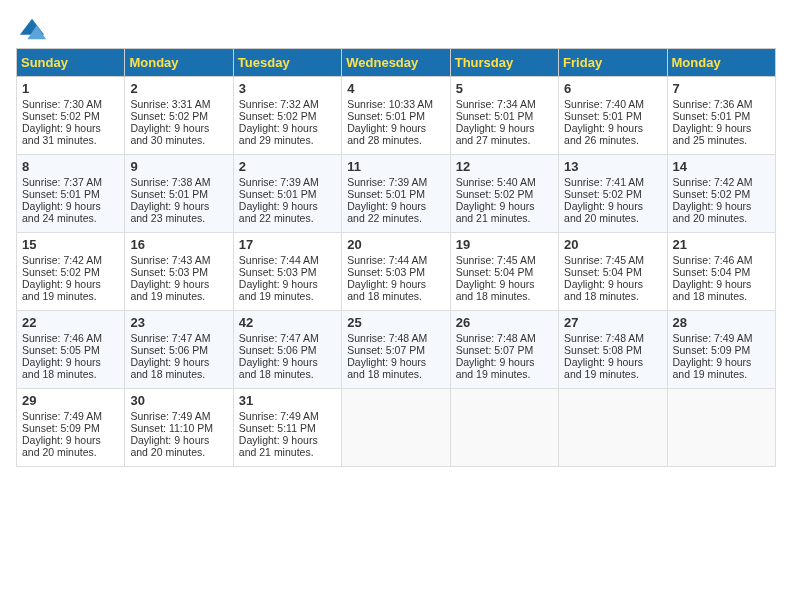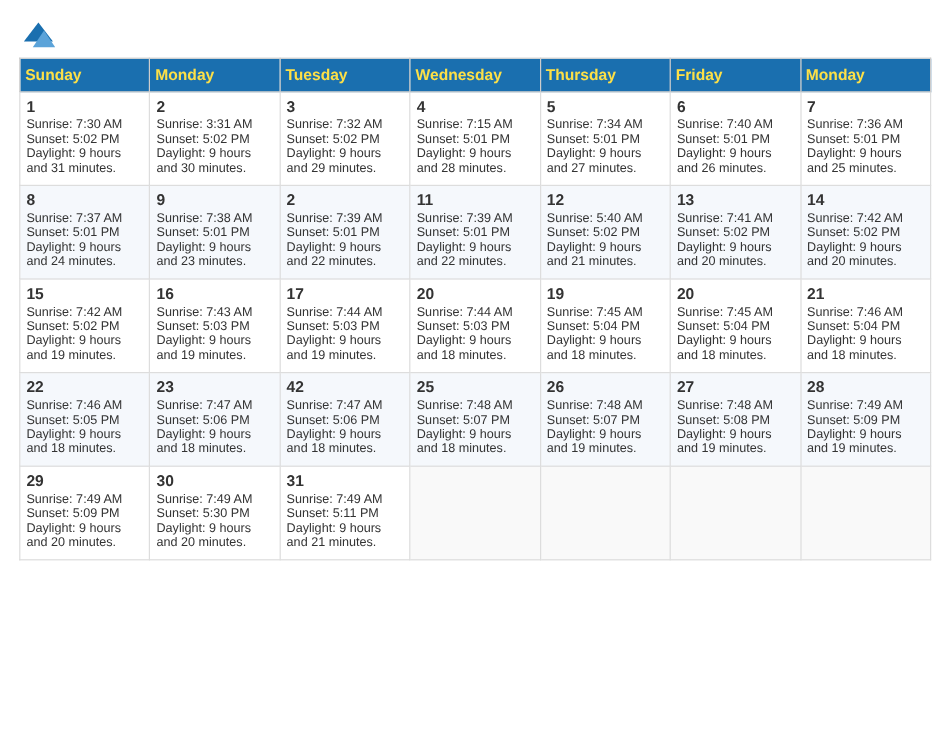--- a/index.html
+++ b/index.html
@@ -132,21 +132,21 @@
           <span>Daylight: 9 hours and 30 minutes.</span>
         </td>
         <td>
           <span class="day-number">3</span>
           <span>Sunrise: 7:32 AM</span><br>
           <span>Sunset: 5:02 PM</span><br>
           <span>Daylight: 9 hours and 29 minutes.</span>
         </td>
         <td>
           <span class="day-number">4</span>
-          <span>Sunrise: 7:15 AM</span><br>
+          <span>Sunrise: 10:33 AM</span><br>
           <span>Sunset: 5:01 PM</span><br>
           <span>Daylight: 9 hours and 28 minutes.</span>
         </td>
         <td>
           <span class="day-number">5</span>
           <span>Sunrise: 7:34 AM</span><br>
           <span>Sunset: 5:01 PM</span><br>
           <span>Daylight: 9 hours and 27 minutes.</span>
         </td>
         <td>
@@ -297,21 +297,21 @@
       <tr>
         <td>
           <span class="day-number">29</span>
           <span>Sunrise: 7:49 AM</span><br>
           <span>Sunset: 5:09 PM</span><br>
           <span>Daylight: 9 hours and 20 minutes.</span>
         </td>
         <td>
           <span class="day-number">30</span>
           <span>Sunrise: 7:49 AM</span><br>
-          <span>Sunset: 5:30 PM</span><br>
+          <span>Sunset: 11:10 PM</span><br>
           <span>Daylight: 9 hours and 20 minutes.</span>
         </td>
         <td>
           <span class="day-number">31</span>
           <span>Sunrise: 7:49 AM</span><br>
           <span>Sunset: 5:11 PM</span><br>
           <span>Daylight: 9 hours and 21 minutes.</span>
         </td>
         <td class="empty-cell"></td>
         <td class="empty-cell"></td>

